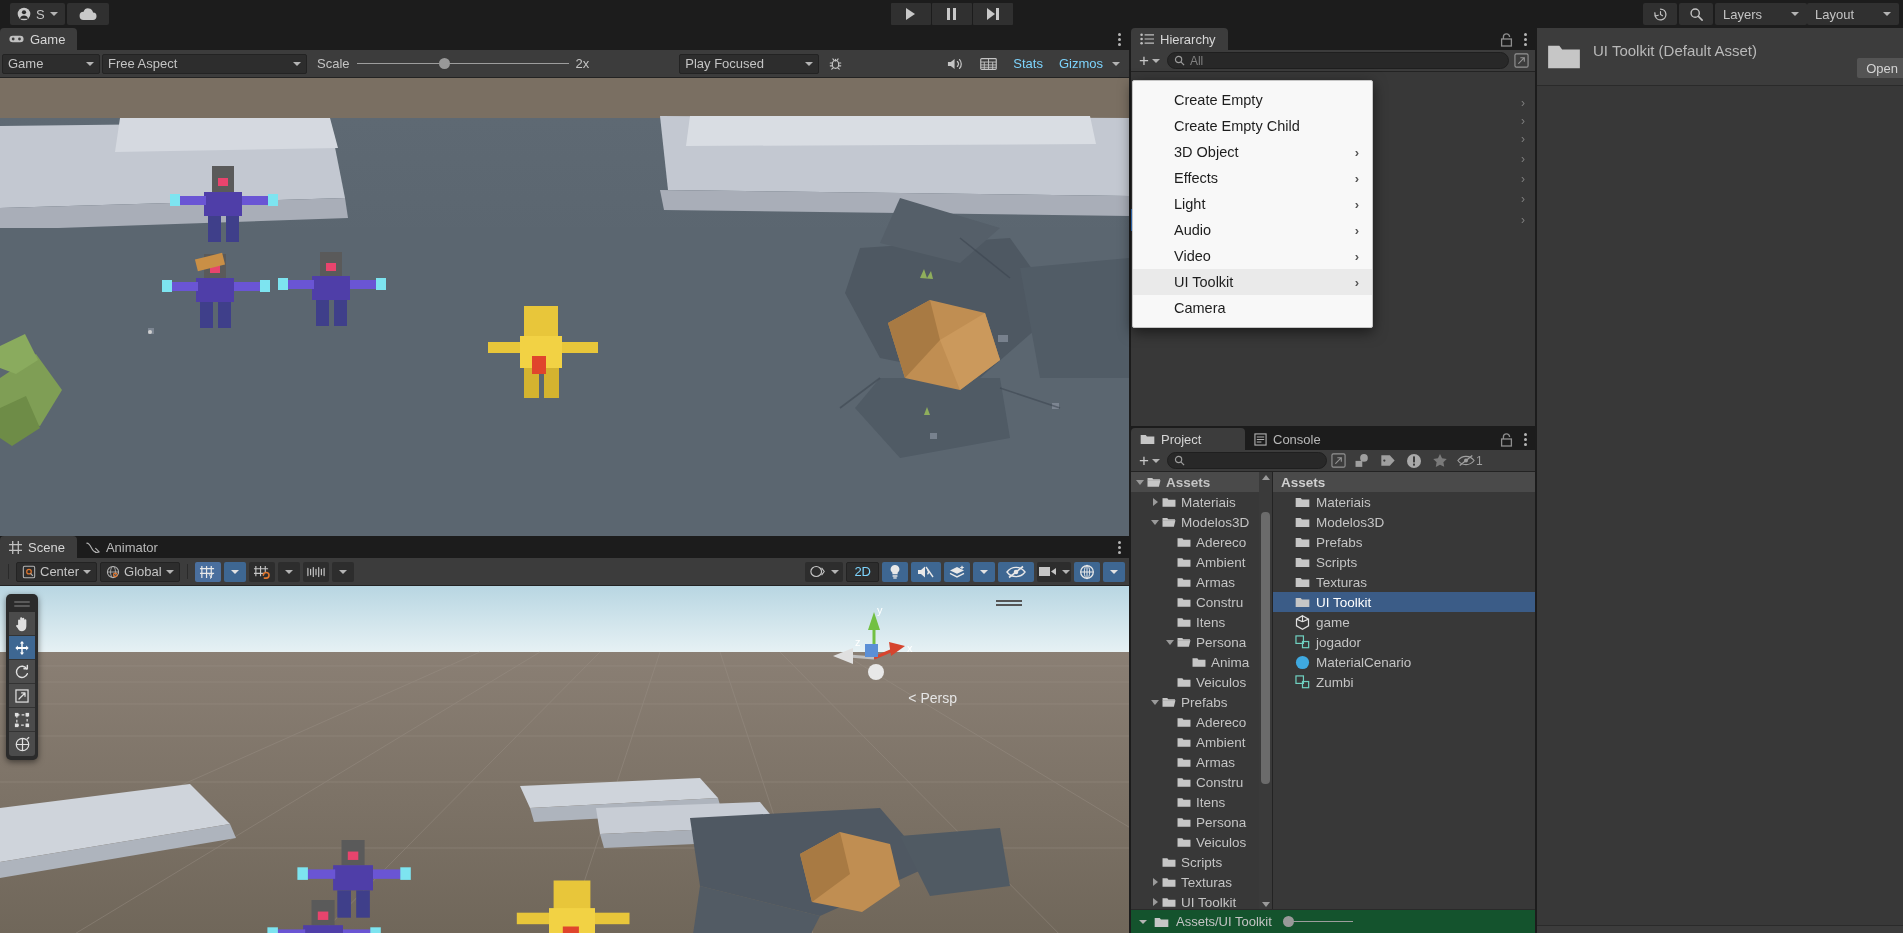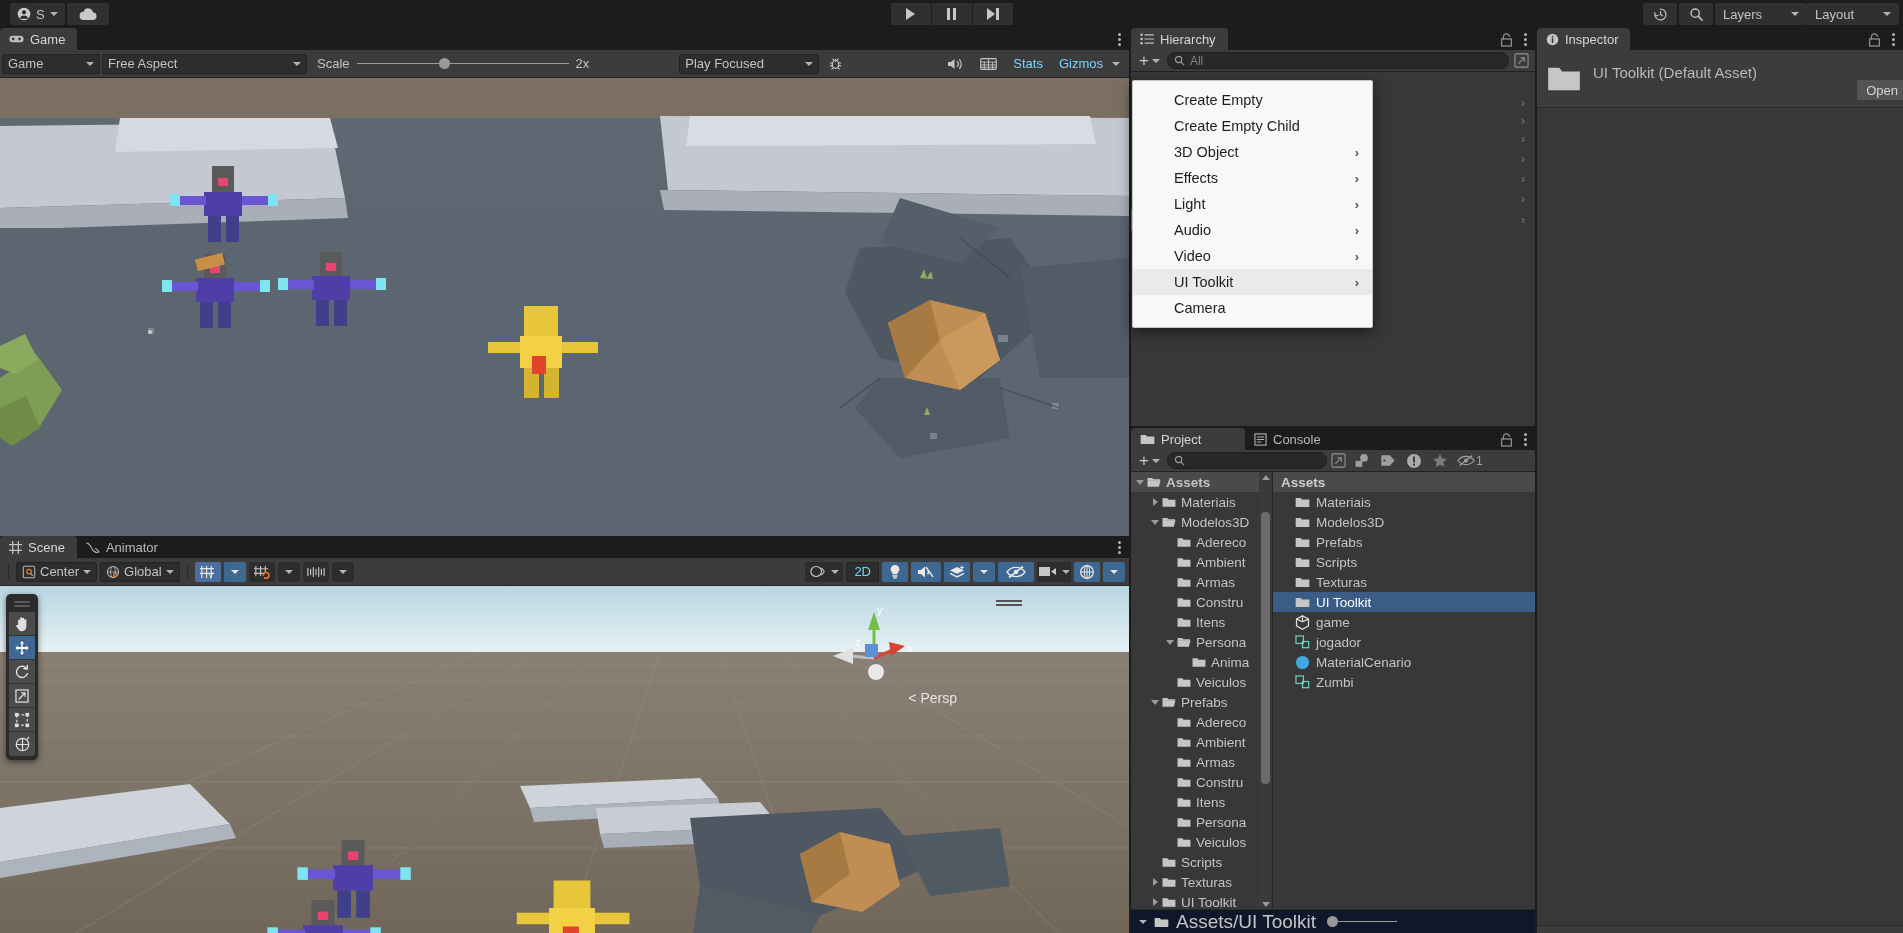--- a/index.html
+++ b/index.html
@@ -129,21 +129,21 @@
   .proj-tree { width:142px; background:#383838; position:relative; overflow:hidden; border-right:1px solid #232323; }
   .proj-grid { flex:1; background:#383838; overflow:hidden; }
   .tree-row { height:20px; display:flex; align-items:center; font-size:13.5px; color:#c4c4c4; cursor:pointer; white-space:nowrap; }
   .tree-row.root { background:#4a4a4a; font-weight:bold; }
   .tw { width:14px; display:flex; align-items:center; justify-content:center; flex:none; }
   .tri-r { width:0;height:0;border-left:5px solid #9a9a9a;border-top:4px solid transparent;border-bottom:4px solid transparent; }
   .tri-d { width:0;height:0;border-top:5px solid #9a9a9a;border-left:4px solid transparent;border-right:4px solid transparent; }
   .grid-head { height:20px; background:#4a4a4a; display:flex; align-items:center; padding-left:8px; font-size:13.5px; font-weight:bold; color:#cfcfcf; }
   .grid-row { height:20px; display:flex; align-items:center; gap:6px; padding-left:22px; font-size:13.5px; color:#c4c4c4; cursor:pointer; }
   .grid-row.sel { background:#3b5c87; color:#fff; }
-  .proj-status { height:24px; background:#0f172a; display:flex; align-items:center; gap:7px; padding:0 6px; border-top:1px solid #2a2a2a; font-size:19px; color:#c4c4c4; }
+  .proj-status { height:24px; background:#14532d; display:flex; align-items:center; gap:7px; padding:0 6px; border-top:1px solid #2a2a2a; font-size:13px; color:#c4c4c4; }
 
   
   #inspector-panel { left:1537px; top:28px; width:366px; height:933px; background:#383838; }
   .insp-head { background:#3c3c3c; padding:10px 10px 12px; display:flex; align-items:flex-start; gap:12px; border-bottom:1px solid #2a2a2a; position:relative; min-height:58px;}
   .insp-title { font-size:15px; color:#b9b9b9; padding-top:4px; }
   .open-btn { position:absolute; right:-4px; top:30px; height:20px; background:#545454; border-radius:2px; padding:0 9px; display:flex; align-items:center; font-size:13px; color:#d4d4d4; cursor:pointer; }
   .insp-body { background:#383838; height:calc(100% - 58px - 22px - 36px); }
   .labels-bar { position:absolute; bottom:0; left:0; right:0; height:36px; background:#3c3c3c; border-top:1px solid #2a2a2a; display:flex; align-items:center; padding-left:10px; font-size:13.5px; font-weight:bold; color:#cfcfcf; }
 
   
@@ -1217,45 +1217,20 @@
       </span>
       <span>Assets/UI Toolkit</span>
       <div class="slider" style="width:70px;margin-left:4px">
         <div class="track"></div>
         <div class="knob" style="left:0"></div>
       </div>
     </div>
   </div>
 
   <div class="panel" id="inspector-panel">
-    <div class="tabbar">
-      <div class="tab active">
-        <span>
-          <svg width="13" height="13" viewBox="0 0 14 14">
-              <circle cx="7" cy="7" r="6.2" fill="#c6c6c6"></circle>
-              <rect x="6.2" y="5.7" width="1.7" height="5" fill="#3c3c3c"></rect>
-              <rect x="6.2" y="3.1" width="1.7" height="1.8" fill="#3c3c3c"></rect>
-            </svg>
-        </span>
-        <span>Inspector</span>
-      </div>
-      <div class="tab-icons">
-        <span class="ico-sm">
-          <svg width="13" height="14" viewBox="0 0 13 14">
-              <path d="M3.4 6V4a3.1 3.1 0 0 1 6.2 0" fill="none" stroke="#b4b4b4" stroke-width="1.3"></path>
-              <rect x="1.6" y="6" width="9.8" height="7" fill="none" stroke="#b4b4b4" stroke-width="1.3"></rect>
-            </svg>
-        </span>
-        <div class="kebab">
-            <i></i>
-            <i></i>
-            <i></i>
-          </div>
-      </div>
-    </div>
 
     <div class="insp-head">
       <span style="padding-top:4px">
         <svg width="34" height="28" viewBox="0 0 36 30">
             <path d="M1 4h12l3 4h19v20H1z" fill="#c6c6c6"></path>
           </svg>
       </span>
       <span class="insp-title">UI Toolkit (Default Asset)</span>
       <div class="open-btn">Open</div>
     </div>

